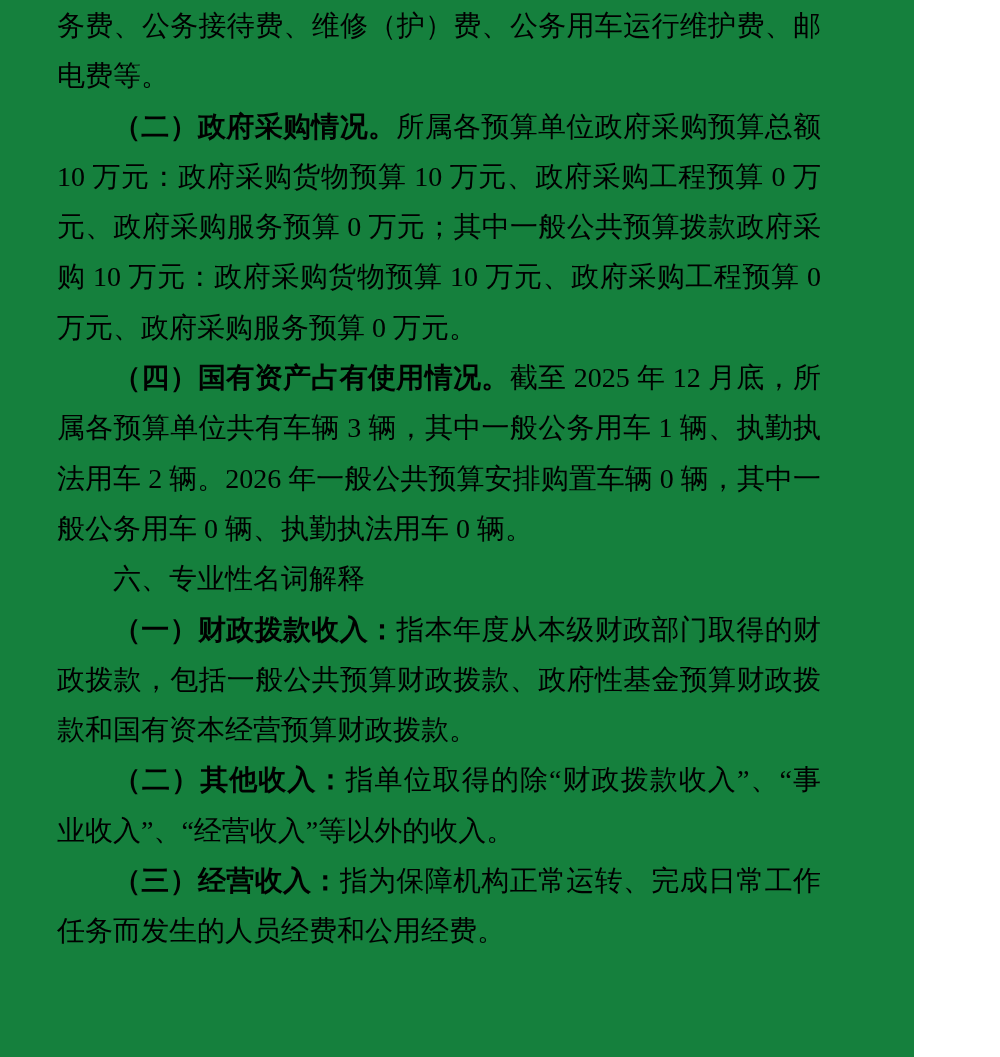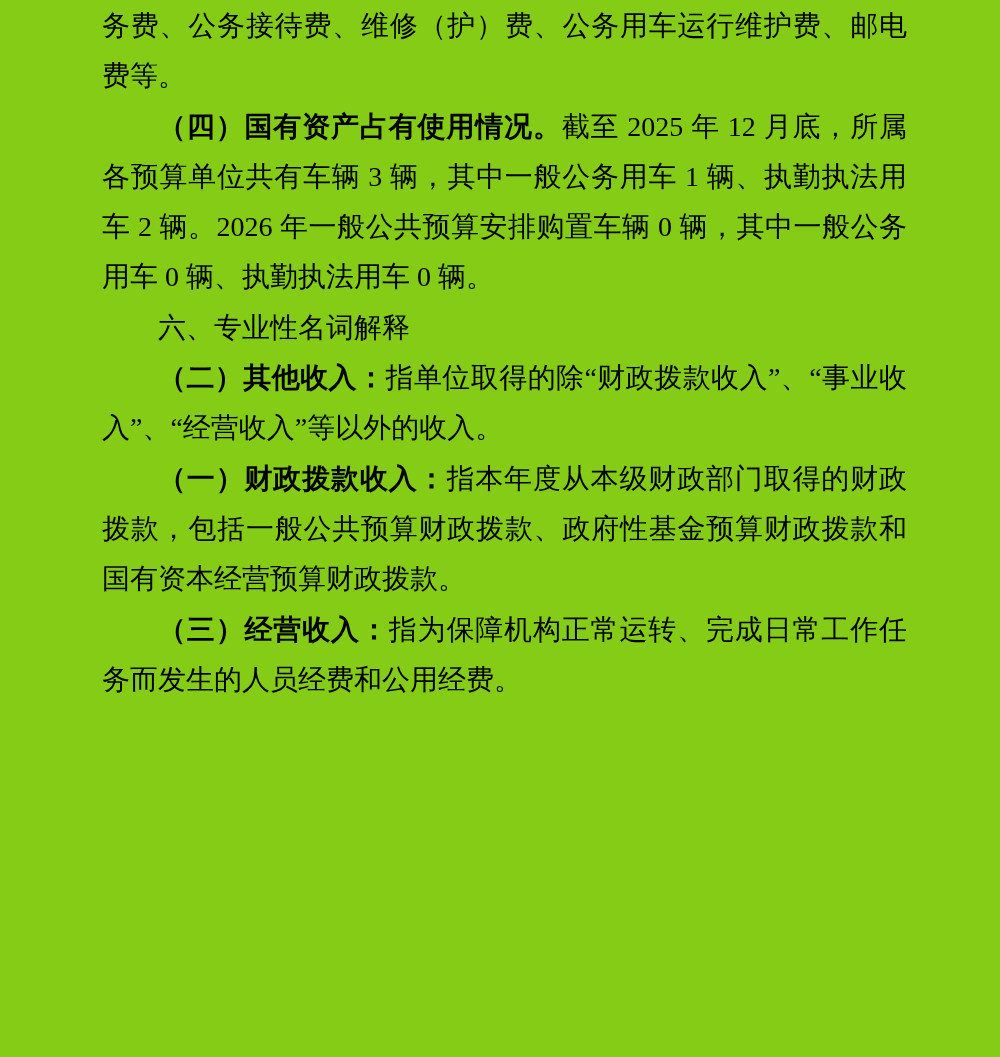--- a/index.html
+++ b/index.html
@@ -9,24 +9,24 @@
   }
   body {
     width: 1000px;
     height: 1057px;
     overflow: hidden;
     color: #000000;
     font-family: "Liberation Serif", "DejaVu Serif", serif;
   }
   .page {
     box-sizing: border-box;
-    width: 1000px;
+    width: 914px;
     height: 1057px;
-    padding: 1px 93px 0 102px;
-    background: #84cc16;
+    padding: 1px 93px 0 57px;
+    background: #15803d;
   }
   .para {
     margin: 0;
     font-size: 28px;
     line-height: 50.3px;
     text-align: justify;
     text-indent: 2em;
     word-break: break-all;
   }
   .para.no-indent {
@@ -46,25 +46,26 @@
     word-break: break-all;
   }
 </style>
 </head>
 <body>
 
 <div class="page">
 
   <p class="para no-indent">务费、公务接待费、维修（护）费、公务用车运行维护费、邮电费等。</p>
 
+  <p class="para"><span class="lead">（二）政府采购情况。</span><span>所属各预算单位政府采购预算总额 10 万元：政府采购货物预算 10 万元、政府采购工程预算 0 万元、政府采购服务预算 0 万元；其中一般公共预算拨款政府采购 10 万元：政府采购货物预算 10 万元、政府采购工程预算 0 万元、政府采购服务预算 0 万元。</span></p>
 
 
   <p class="para"><span class="lead">（四）国有资产占有使用情况。</span><span>截至 2025 年 12 月底，所属各预算单位共有车辆 3 辆，其中一般公务用车 1 辆、执勤执法用车 2 辆。2026 年一般公共预算安排购置车辆 0 辆，其中一般公务用车 0 辆、执勤执法用车 0 辆。</span></p>
 
   <h2 class="heading">六、专业性名词解释</h2>
 
+  <p class="para"><span class="lead">（一）财政拨款收入：</span><span>指本年度从本级财政部门取得的财政拨款，包括一般公共预算财政拨款、政府性基金预算财政拨款和国有资本经营预算财政拨款。</span></p>
+
   <p class="para"><span class="lead">（二）其他收入：</span><span>指单位取得的除“财政拨款收入”、“事业收入”、“经营收入”等以外的收入。</span></p>
-
-  <p class="para"><span class="lead">（一）财政拨款收入：</span><span>指本年度从本级财政部门取得的财政拨款，包括一般公共预算财政拨款、政府性基金预算财政拨款和国有资本经营预算财政拨款。</span></p>
 
   <p class="para"><span class="lead">（三）经营收入：</span><span>指为保障机构正常运转、完成日常工作任务而发生的人员经费和公用经费。</span></p>
 
 </div>
 
 </body></html>

